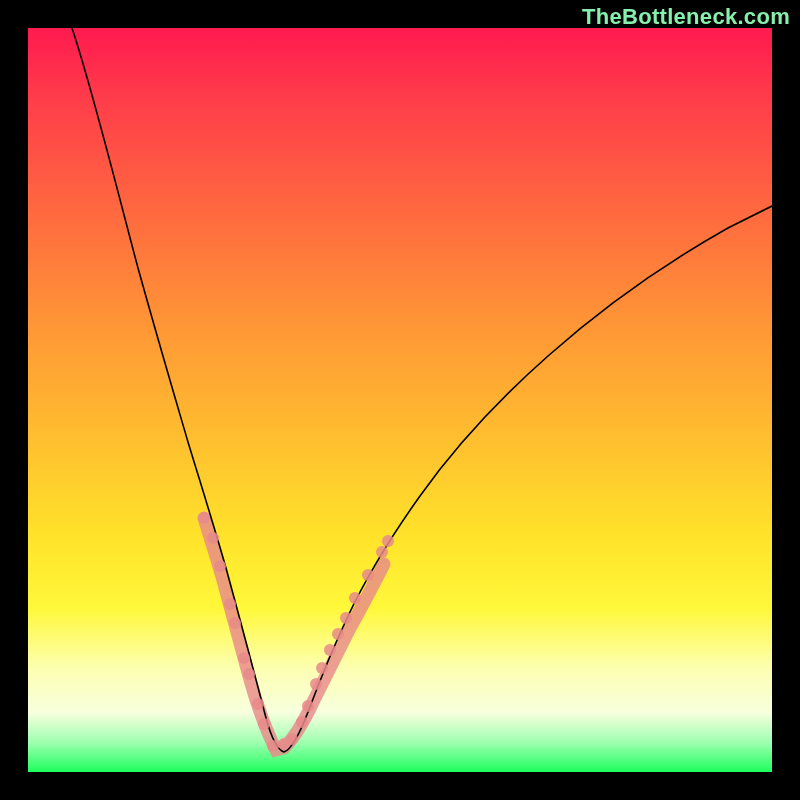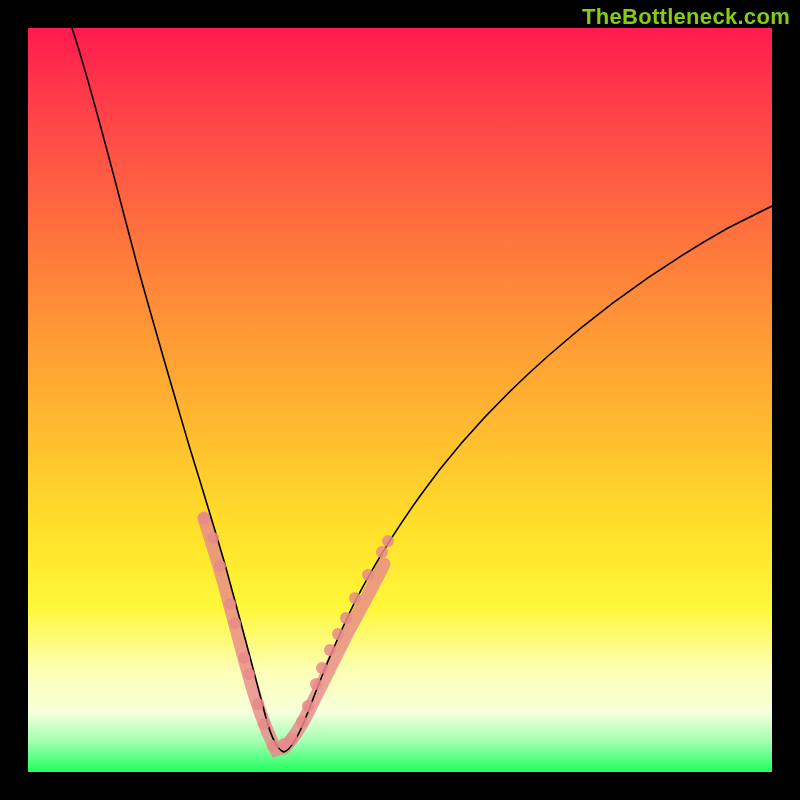--- a/index.html
+++ b/index.html
@@ -41,21 +41,21 @@
       #9fffb0 96%,
       #1eff5e 100%
     );
   }
   .attribution {
     position: absolute;
     top: 4px;
     right: 10px;
     font-size: 22px;
     font-weight: 600;
-    color: #84cc16;
+    color: #86efac;
     letter-spacing: 0.3px;
   }
   svg.curve-layer {
     position: absolute;
     left: 0;
     top: 0;
     width: 744px;
     height: 744px;
     overflow: visible;
   }

